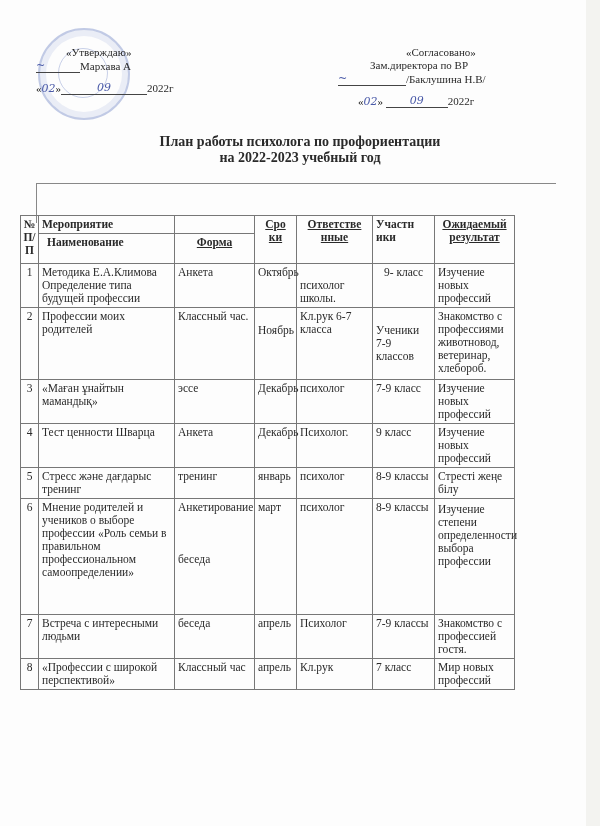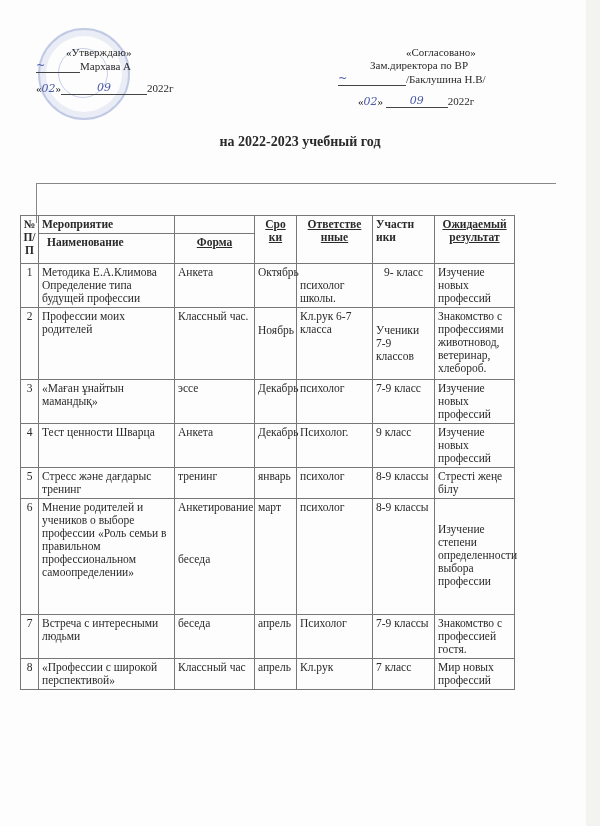--- a/index.html
+++ b/index.html
@@ -53,20 +53,21 @@
 </div>
 
 <div class="agree">
   <div class="l1">«Согласовано»</div>
   <div class="l2">Зам.директора по ВР</div>
   <div class="line-row"><span class="sig-line hand" style="width:68px">~</span><span>/Баклушина Н.В/</span></div>
   <div class="line-row date-row" style="padding-left:20px">«<span class="hand">02</span>» <span class="sig-line" style="width:62px;text-align:center"><span class="hand">09</span></span><span>2022г</span></div>
 </div>
 
 <div class="title">
+  <div>План работы психолога по профориентации</div>
   <div>на 2022-2023 учебный год</div>
 </div>
 
 <div class="top-rule"></div>
 <div class="left-rule"></div>
 
 <table class="plan">
   <colgroup>
     <col style="width:18px">
       <col style="width:136px">
@@ -137,21 +138,21 @@
       <td>8-9 классы</td>
       <td>Стресті жеңе білу</td>
     </tr>
     <tr style="height:116px">
       <td class="num">6</td>
       <td>Мнение родителей и учеников о выборе профессии «Роль семьи в правильном профессиональном самоопределении»</td>
       <td><span>Анкетирование</span><span class="gap"></span><span class="gap"></span><span class="gap"></span><span>беседа</span></td>
       <td>март</td>
       <td>психолог</td>
       <td>8-9 классы</td>
-      <td style="padding-top:24px">Изучение степени определенности выбора профессии</td>
+      <td style="padding-top:4px">Изучение степени определенности выбора профессии</td>
     </tr>
     <tr style="height:44px">
       <td class="num">7</td>
       <td>Встреча с интересными людьми</td>
       <td>беседа</td>
       <td>апрель</td>
       <td>Психолог</td>
       <td>7-9 классы</td>
       <td>Знакомство с профессией гостя.</td>
     </tr>

